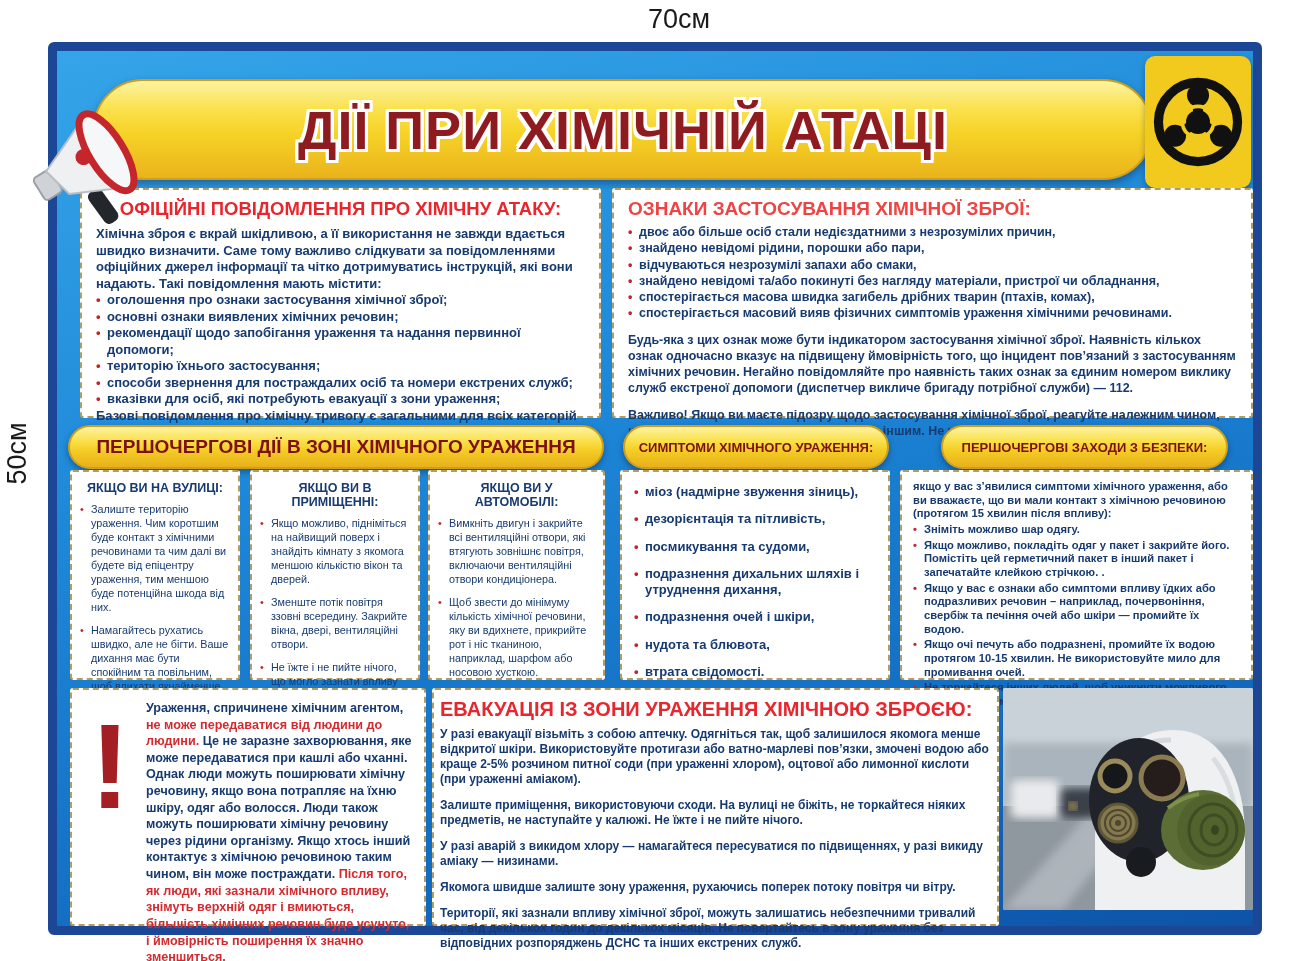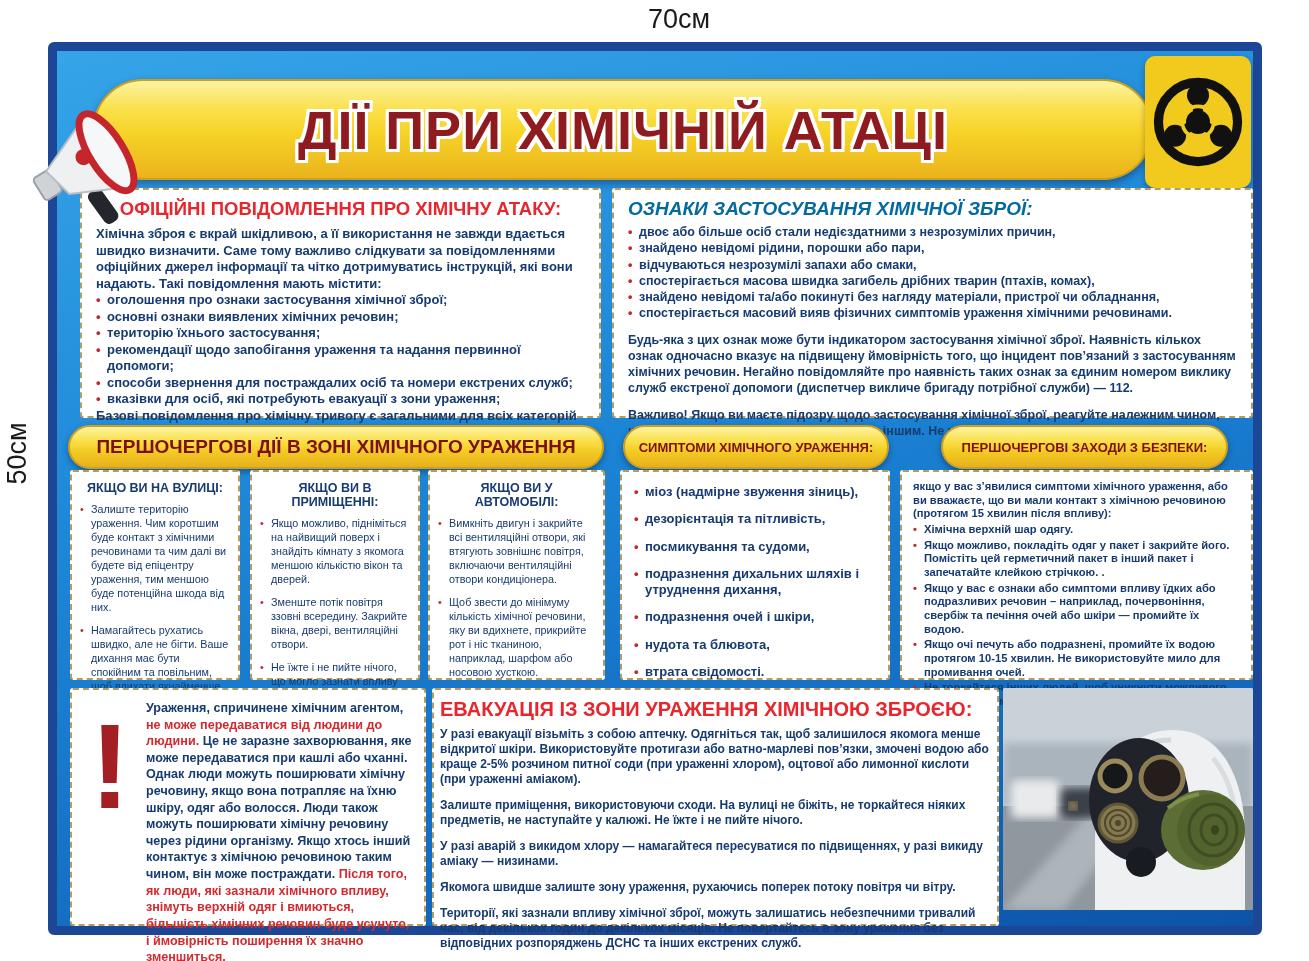--- a/index.html
+++ b/index.html
@@ -52,21 +52,21 @@
   .panel li::before{content:"•";position:absolute;left:0;top:0;color:#c0272d;}
 
   
   #official-panel{left:23px;top:137px;width:521px;height:230px;padding:8px 14px;}
   #official-heading{font-size:18.5px;font-weight:700;color:#e8262d;text-align:center;margin:0 0 6px 0;}
   #official-panel .body{font-size:13px;font-weight:700;line-height:1.27;}
   #official-panel .intro{margin:0;}
   #official-panel .footer{margin:0;}
 
   #signs-panel{left:555px;top:137px;width:641px;height:230px;padding:8px 14px;}
-  #signs-heading{font-size:19px;font-weight:900;color:#0369a1;margin:0 0 4px 0;font-style:italic;}
+  #signs-heading{font-size:19px;font-weight:900;color:#ef4444;margin:0 0 4px 0;}
   #signs-panel .body{font-size:12.5px;font-weight:700;line-height:1.3;}
   #signs-panel p{margin:10px 0 0 0;}
 
   
   .pill{
     position:absolute;top:374px;height:44px;border-radius:24px;border:2px solid #cf9f1b;
     background:linear-gradient(180deg,#fdf3a2 0%,#fae04a 35%,#f3cc24 60%,#e8b01b 100%);
     box-shadow:0 3px 6px rgba(0,0,30,.35);
     display:flex;align-items:center;justify-content:center;color:#7d1016;font-weight:800;
     box-sizing:border-box;text-align:center;
@@ -142,38 +142,38 @@
     </svg>
   </div>
 
   <div class="panel" id="official-panel">
     <h2 id="official-heading">ОФІЦІЙНІ ПОВІДОМЛЕННЯ ПРО ХІМІЧНУ АТАКУ:</h2>
     <div class="body">
       <p class="intro">Хімічна зброя є вкрай шкідливою, а її використання не завжди вдається швидко визначити. Саме тому важливо слідкувати за повідомленнями офіційних джерел інформації та чітко дотримуватись інструкцій, які вони надають. Такі повідомлення мають містити:</p>
       <ul>
           <li>оголошення про ознаки застосування хімічної зброї;</li>
           <li>основні ознаки виявлених хімічних речовин;</li>
+          <li>рекомендації щодо запобігання ураження та надання первинної допомоги;</li>
           <li>територію їхнього застосування;</li>
-          <li>рекомендації щодо запобігання ураження та надання первинної допомоги;</li>
           <li>способи звернення для постраждалих осіб та номери екстрених служб;</li>
           <li>вказівки для осіб, які потребують евакуації з зони ураження;</li>
         </ul>
       <p class="footer">Базові повідомлення про хімічну тривогу є загальними для всіх категорій хімічних речовин. Після підтвердження використання конкретних видів хімічної зброї офіційні повідомлення та вказівки будуть деталізовані.</p>
     </div>
   </div>
 
   <div class="panel" id="signs-panel">
     <h2 id="signs-heading">ОЗНАКИ ЗАСТОСУВАННЯ ХІМІЧНОЇ ЗБРОЇ:</h2>
     <div class="body">
       <ul>
           <li>двоє або більше осіб стали недієздатними з незрозумілих причин,</li>
           <li>знайдено невідомі рідини, порошки або пари,</li>
           <li>відчуваються незрозумілі запахи або смаки,</li>
+          <li>знайдено невідомі та/або покинуті без нагляду матеріали, пристрої чи обладнання,</li>
           <li>спостерігається масова швидка загибель дрібних тварин (птахів, комах),</li>
-          <li>знайдено невідомі та/або покинуті без нагляду матеріали, пристрої чи обладнання,</li>
           <li>спостерігається масовий вияв фізичних симптомів ураження хімічними речовинами.</li>
         </ul>
       <p>Будь-яка з цих ознак може бути індикатором застосування хімічної зброї. Наявність кількох ознак одночасно вказує на підвищену ймовірність того, що інцидент пов’язаний з застосуванням хімічних речовин. Негайно повідомляйте про наявність таких ознак за єдиним номером виклику служб екстреної допомоги (диспетчер викличе бригаду потрібної служби) — 112.</p>
       <p>Важливо! Якщо ви маєте підозру щодо застосування хімічної зброї, реагуйте належним чином, щоб зменшити потенційну шкоду собі та іншим. Не наражайте себе на небезпеку!</p>
     </div>
   </div>
 
   <div class="pill" id="pill-main">ПЕРШОЧЕРГОВІ ДІЇ В ЗОНІ ХІМІЧНОГО УРАЖЕННЯ</div>
   <div class="pill" id="pill-symptoms">СИМПТОМИ ХІМІЧНОГО УРАЖЕННЯ:</div>
   <div class="pill" id="pill-safety">ПЕРШОЧЕРГОВІ ЗАХОДИ З БЕЗПЕКИ:</div>
@@ -212,21 +212,21 @@
         <li>подразнення дихальних шляхів і утруднення дихання,</li>
         <li>подразнення очей і шкіри,</li>
         <li>нудота та блювота,</li>
         <li>втрата свідомості.</li>
       </ul>
   </div>
 
   <div class="panel" id="safety-panel">
     <p class="intro">якщо у вас з’явилися симптоми хімічного ураження, або ви вважаєте, що ви мали контакт з хімічною речовиною (протягом 15 хвилин після впливу):</p>
     <ul>
-        <li>Хімічна верхній шар одягу.</li>
+        <li>Зніміть можливо шар одягу.</li>
         <li>Якщо можливо, покладіть одяг у пакет і закрийте його. Помістіть цей герметичний пакет в інший пакет і запечатайте клейкою стрічкою. .</li>
         <li>Якщо у вас є ознаки або симптоми впливу їдких або подразливих речовин – наприклад, почервоніння, свербіж та печіння очей або шкіри — промийте їх водою.</li>
         <li>Якщо очі печуть або подразнені, промийте їх водою протягом 10-15 хвилин. Не використовуйте мило для промивання очей.</li>
         <li>Не торкайтеся інших людей, щоб уникнути можливого поширення хімікату.</li>
       </ul>
   </div>
 
   <div class="panel" id="warning-panel">
     <div id="warning-exclaim">!</div>
     <div id="warning-text">

